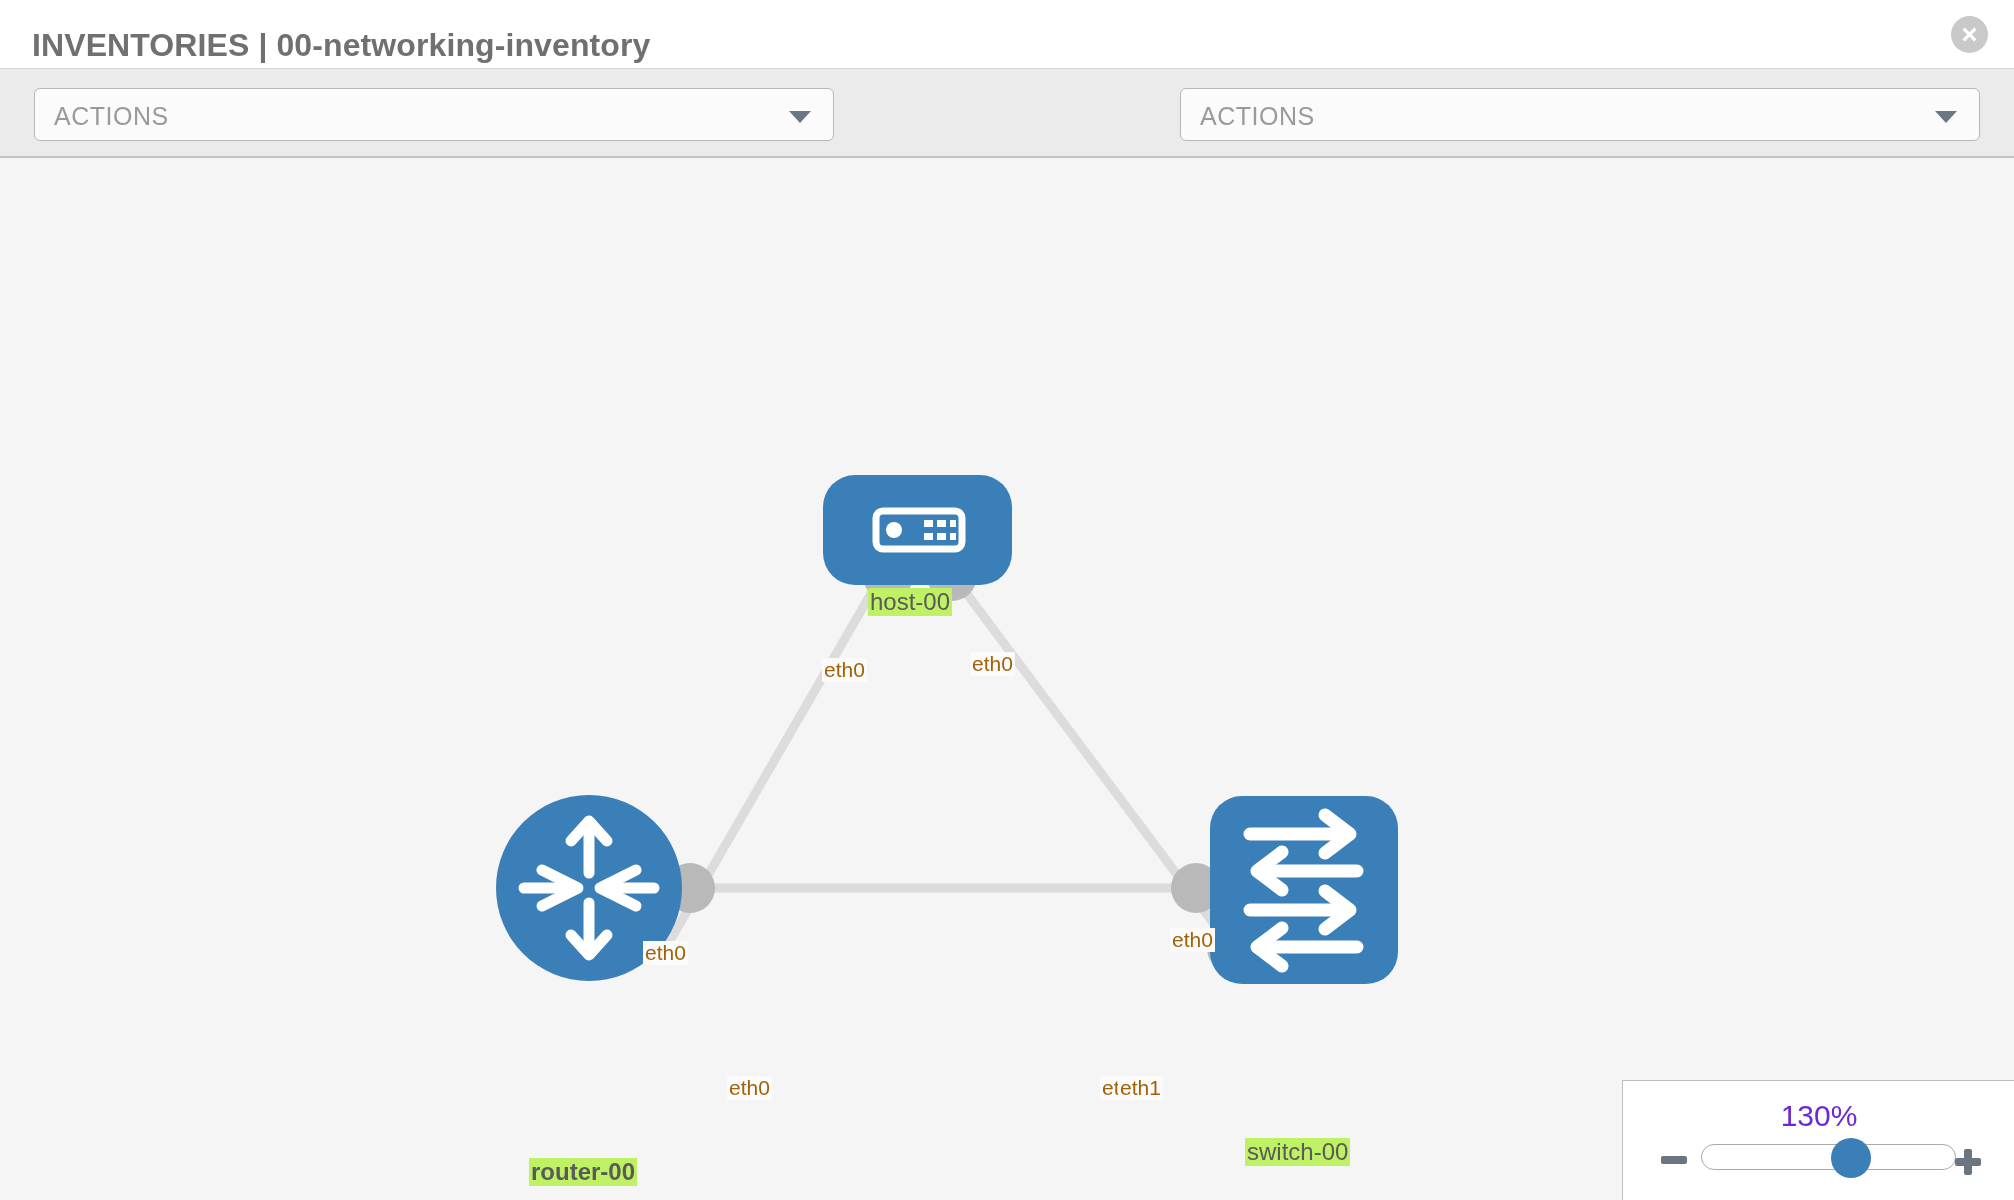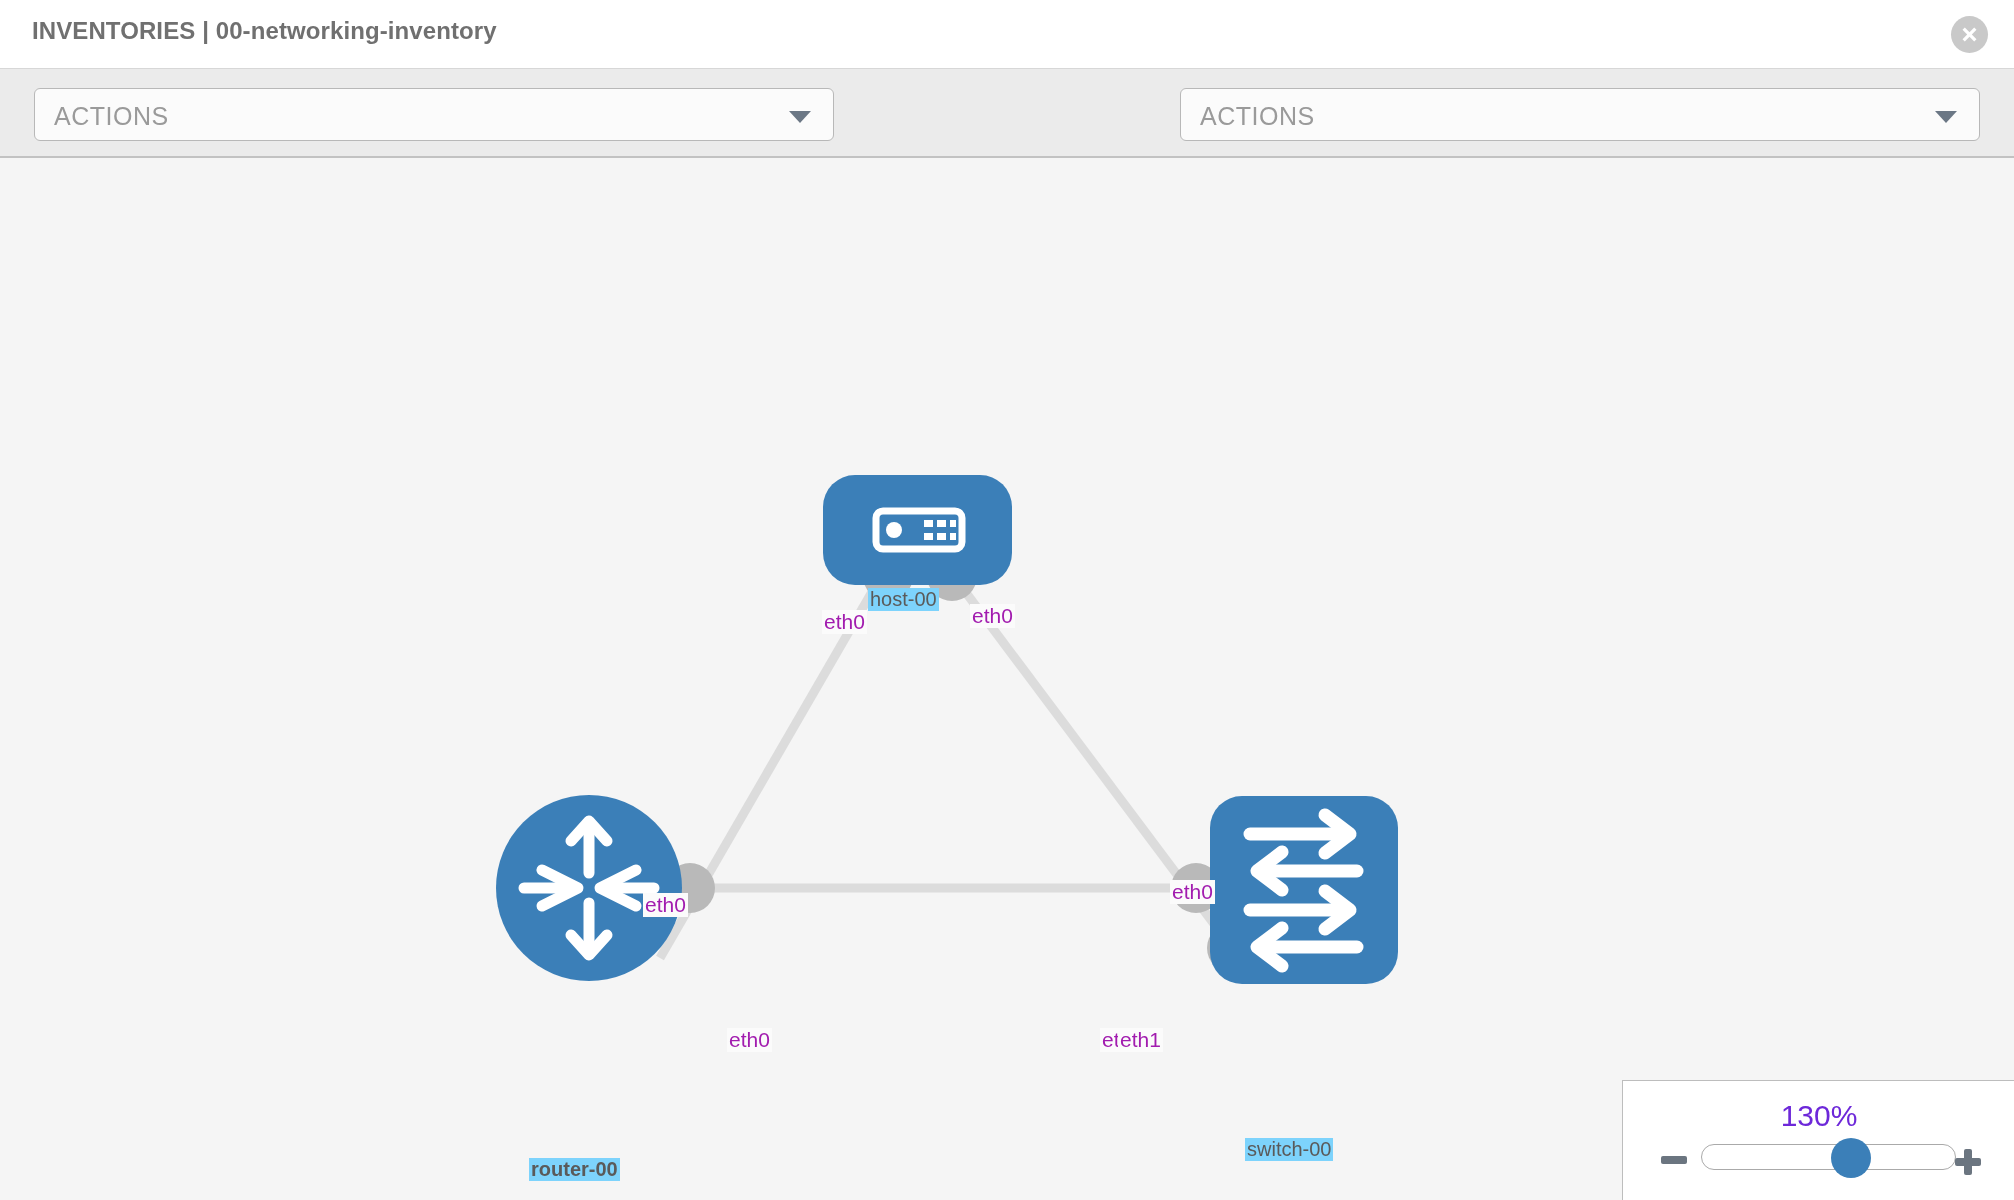--- a/index.html
+++ b/index.html
@@ -13,22 +13,22 @@
   #app { position: relative; width: 2014px; height: 1200px; }
 
   
   .header {
     position: absolute; top: 0; left: 0;
     width: 2014px; height: 69px;
     background: #ffffff;
     border-bottom: 1px solid #d7d7d7;
   }
   .header-title {
-    position: absolute; left: 32px; top: 17px;
-    font-size: 24px; font-weight: bold;
+    position: absolute; left: 32px; top: 27px;
+    font-size: 32px; font-weight: bold;
     color: #707070;
     letter-spacing: 0.1px;
     white-space: nowrap;
   }
   .close-btn {
     position: absolute; right: 26px; top: 16px;
     width: 37px; height: 37px;
     border-radius: 50%;
     background: #c9c9c9;
     cursor: pointer;
@@ -89,33 +89,34 @@
   .canvas {
     position: absolute; top: 158px; left: 0;
     width: 2014px; height: 1042px;
     background: #f5f5f5;
     overflow: hidden;
   }
   .graph-svg { position: absolute; top: 0; left: 0; }
 
   .node-label {
     position: absolute;
-    font-size: 20px;
+    font-size: 24px;
     color: #5a5a5a;
-    background: #7dd3fc;
+    background: #bef264;
     padding: 0 2px;
     white-space: nowrap;
   }
   .iface-label {
     position: absolute;
     font-size: 21px;
-    color: #a21caf;
+    color: #a16207;
     background: #fbfbfb;
     padding: 0 2px;
     white-space: nowrap;
+    margin-top: 48px;
   }
 
   
   .zoom-panel {
     position: absolute;
     left: 1622px; top: 1080px;
     width: 392px; height: 120px;
     background: #ffffff;
     border: 1px solid #bdbdbd;
     border-right: none; border-bottom: none;

